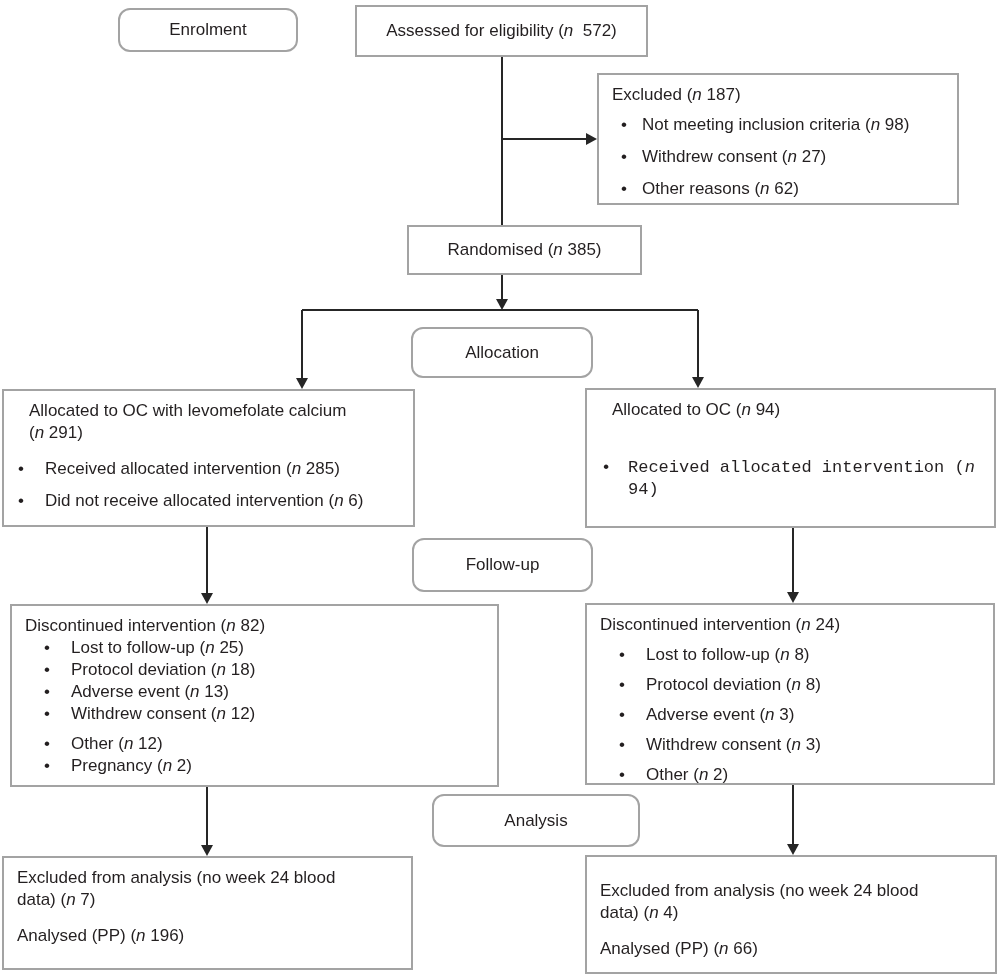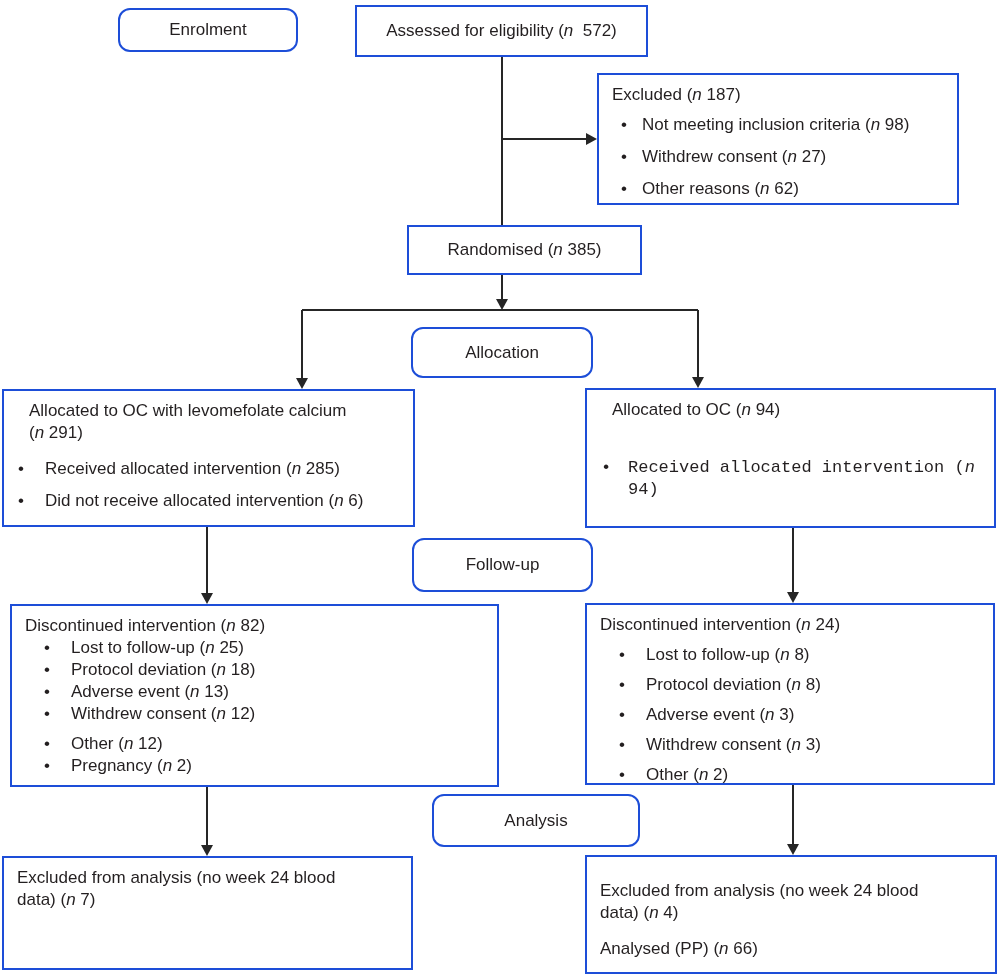--- a/index.html
+++ b/index.html
@@ -1,19 +1,19 @@
 <!DOCTYPE html>
 <html><head>
 <meta charset="utf-8">
 <style>
   html,body{margin:0;padding:0;background:#ffffff;}
   body{font-family:"Liberation Sans",sans-serif;color:#231f20;}
   .canvas{position:relative;width:1000px;height:974px;background:#ffffff;overflow:hidden;}
   .connectors{position:absolute;left:0;top:0;z-index:1;pointer-events:none;}
-  .box{position:absolute;z-index:2;border:2px solid #1d4ed8;background:#ffffff;box-sizing:border-box;
+  .box{position:absolute;z-index:2;border:2px solid #a3a3a3;background:#ffffff;box-sizing:border-box;
        font-size:17px;line-height:22px;}
   .rounded{border-radius:12px;display:flex;align-items:center;justify-content:center;text-align:center;}
   .center{display:flex;align-items:center;justify-content:center;text-align:center;}
   .pad{padding:9px 10px 8px 13px;}
   .bind{white-space:pre-wrap;}
   .box-title{white-space:pre-wrap;}
   .t-indent{margin-left:12px;}
   .li{position:relative;white-space:pre-wrap;}
   .li::before{content:"\2022";position:absolute;top:0;}
   .li-sm{padding-left:28px;}   .li-sm::before{left:1px;}
@@ -108,20 +108,21 @@
     <div class="li li-lg gap8">Lost to follow-up (<i>n</i> 8)</div>
     <div class="li li-lg gap8">Protocol deviation (<i>n</i> 8)</div>
     <div class="li li-lg gap8">Adverse event (<i>n</i> 3)</div>
     <div class="li li-lg gap8">Withdrew consent (<i>n</i> 3)</div>
     <div class="li li-lg gap8">Other (<i>n</i> 2)</div>
   </div>
 
   <div class="box pad" style="left:2px;top:856px;width:411px;height:114px;">
     <div class="box-title gap6">Excluded from analysis (no week 24 blood
 data) (<i>n</i> 7)</div>
+    <div class="box-title gap14">Analysed (PP) (<i>n</i> 196)</div>
   </div>
 
   <div class="box pad" style="left:585px;top:855px;width:412px;height:119px;">
     <div class="box-title gap14">Excluded from analysis (no week 24 blood
 data) (<i>n</i> 4)</div>
     <div class="box-title gap14">Analysed (PP) (<i>n</i> 66)</div>
   </div>
 
 </div>
 

